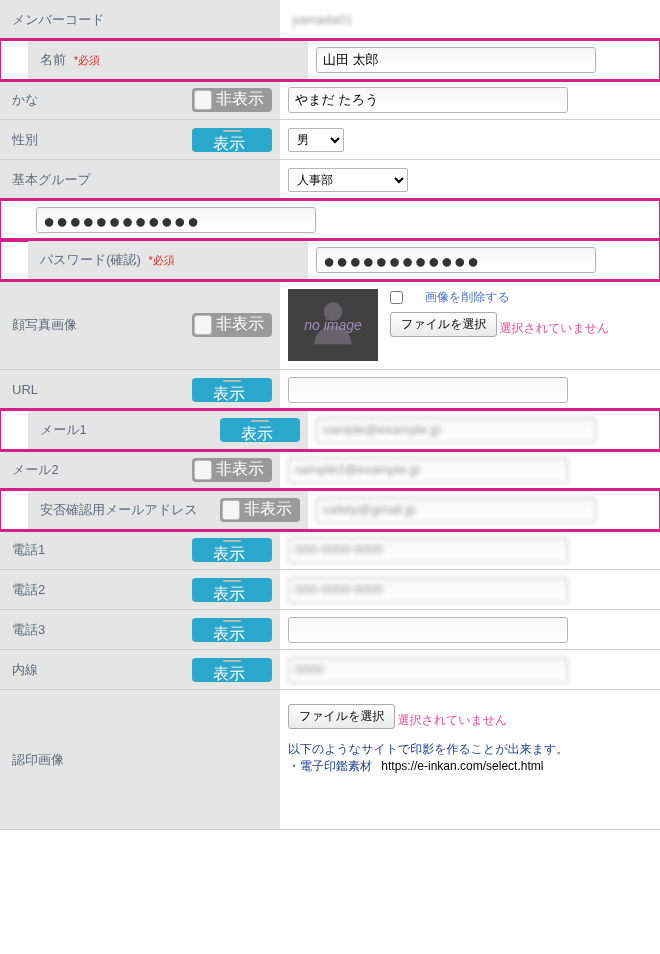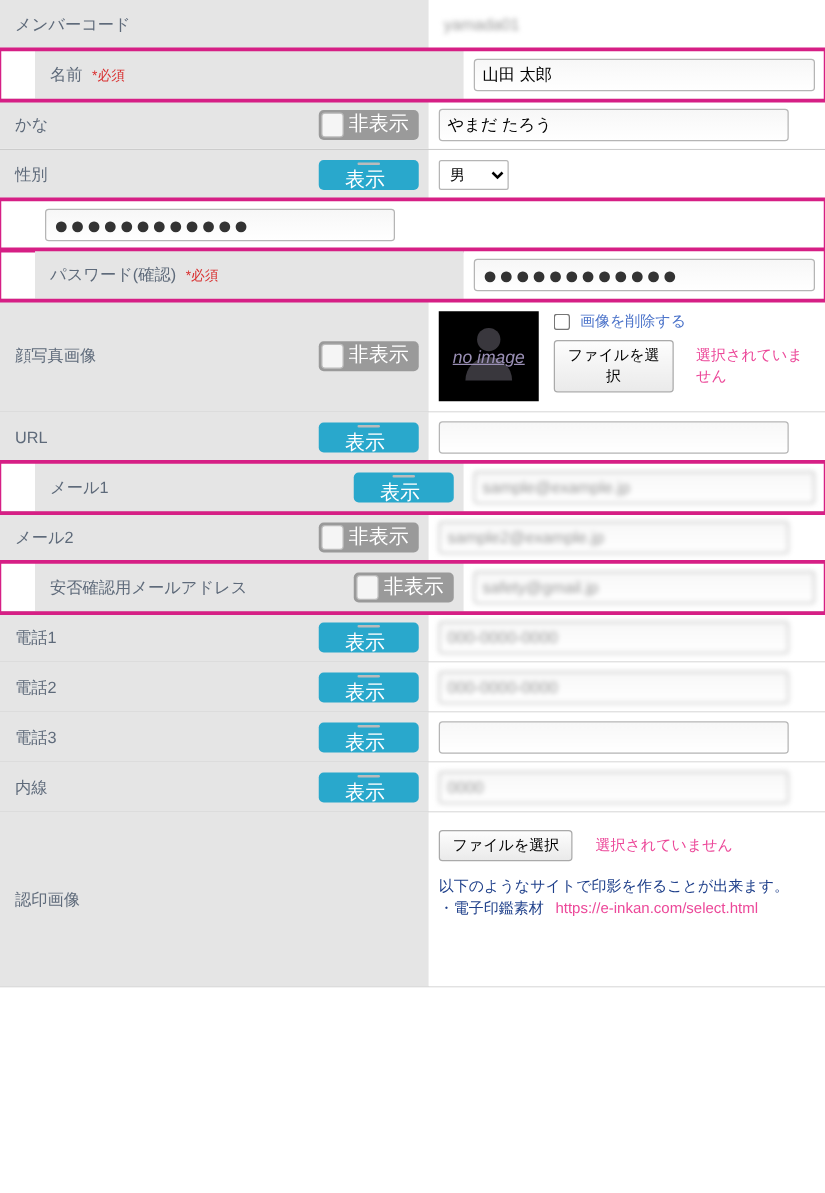--- a/index.html
+++ b/index.html
@@ -20,21 +20,21 @@
       min-height: 40px;
     }
     .form-row.highlight {
       outline: 3px solid #d61f85;
       outline-offset: -1px;
       position: relative;
       z-index: 1;
       padding-left: 28px;
     }
     .label-cell {
-      width: 343px;
+      width: 280px;
       background: #e5e5e5;
       display: flex;
       align-items: center;
       justify-content: space-between;
       padding: 6px 8px 6px 12px;
       color: #5e6a7a;
     }
     .label-cell.tall { align-items: center; }
     .value-cell {
       flex: 1;
@@ -92,32 +92,31 @@
       padding: 1px 4px;
       font-size: 12px;
       background:#fff;
     }
     .select.small { width: 56px; }
     .select.med { width: 120px; }
     .password-dots { font-size: 20px; letter-spacing: 1px; font-family: sans-serif; }
     .photo-block { display:flex; gap:12px; align-items:flex-start; }
     .no-image {
       width: 90px; height: 72px;
-      background: #000000;
+      background: #404040;
       display:flex; flex-direction:column; align-items:center; justify-content:center;
       color:#9a8fb5; font-size:14px;
       position:relative;
-      text-decoration:underline;
     }
     .no-image svg { position:absolute; top:4px; opacity:0.3; }
     .no-image-label { position:relative; z-index:1; font-style: italic; }
     .photo-controls { display:flex; flex-direction:column; gap:6px; }
-    .checkbox-row { display:flex; align-items:center; gap:8px; color:#4a72c9; font-size:12px; }
+    .checkbox-row { display:flex; align-items:center; gap:22px; color:#4a72c9; font-size:12px; }
     .checkbox-row input { accent-color:#4a72c9; }
-    .file-btn-row { display:flex; align-items:center; gap:18px; }
+    .file-btn-row { display:flex; align-items:flex-end; gap:2px; }
     .file-btn {
       border:1px solid #aaa;
       background:linear-gradient(#fdfdfd,#eaeaea);
       padding:3px 10px;
       border-radius:3px;
       font-size:12px;
       cursor:pointer;
     }
     .file-status { font-size:12px; color:#ec4899; }
     .textarea {
@@ -125,21 +124,21 @@
       max-width: 330px;
       height: 100px;
       border:1px solid #b5b5b5;
       border-radius:3px;
       resize: both;
       font-size:13px;
       padding:4px;
     }
     .stamp-block { display:flex; flex-direction:column; gap:12px; padding:8px 0; }
     .stamp-note { font-size:12px; color:#1e3f8a; }
-    .stamp-note a { color:#ec4899; text-decoration:none; margin-left:6px; }
+    .stamp-note a { color:#000000; text-decoration:none; margin-left:6px; }
     .row-tall { min-height: 90px; }
     .row-memo { min-height: 120px; }
     .row-stamp { min-height: 140px; }
     .value-cell.col { flex-direction:column; align-items:flex-start; }
   </style>
 </head>
 <body>
 
 <div class="form-table">
 
@@ -185,20 +184,30 @@
         <span class="tlabel">表示</span>
       </span>
     </div>
     <div class="value-cell">
       <select class="select small">
         <option>男</option>
       </select>
     </div>
   </div>
 
+  <div class="form-row">
+    <div class="label-cell">
+      <span>基本グループ</span>
+    </div>
+    <div class="value-cell">
+      <select class="select med">
+        <option>人事部</option>
+      </select>
+    </div>
+  </div>
 
   <div class="form-row highlight">
     <div class="value-cell">
       <div class="text-input password-dots">●●●●●●●●●●●●</div>
     </div>
   </div>
 
   <div class="form-row highlight">
     <div class="label-cell">
       <span>

